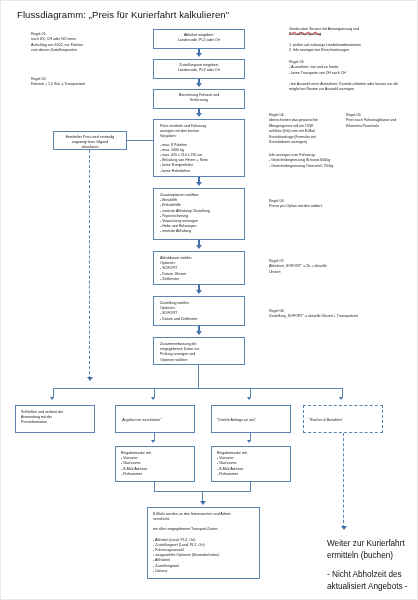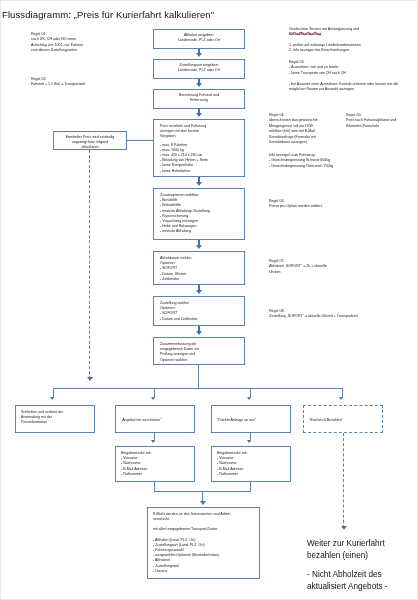--- a/index.html
+++ b/index.html
@@ -11,21 +11,21 @@
     overflow:hidden;
   }
   #page{
     position:relative;
     width:418px;height:600px;
     box-sizing:border-box;
     border:1px solid #e8e8e8;
     background:#fff;
   }
   .title{
-    position:absolute;left:1px;top:8px;
+    position:absolute;left:16px;top:8px;
     font-size:9.5px;letter-spacing:0.1px;color:#111;
     white-space:nowrap;
   }
   
   .box{
     position:absolute;
     box-sizing:border-box;
     border:1px solid #5b84b1;
     background:#ffffff;
     font-size:3.6px;
@@ -52,21 +52,21 @@
     text-decoration-style:wavy;
     text-decoration-thickness:0.5px;
   }
   
   .bigtext{
     position:absolute;
     font-size:8.2px;
     line-height:1.5;
     color:#111;
   }
-  .bigtext .ln{ display:block; white-space:nowrap; }
+  .bigtext .ln{ display:block; white-space:nowrap;margin-left:20px; }
   .bigtext .gap{ display:block;height:6px; }
   
   .vline{
     position:absolute;
     width:1px;
     background:#5b84b1;
   }
   .hline{
     position:absolute;
     height:1px;
@@ -261,21 +261,21 @@
     <span class="ln">- Zustellungsort (Land, PLZ, Ort)</span>
     <span class="ln">- Fahrzeugauswahl</span>
     <span class="ln">- ausgewählte Optionen (Besonderheiten)</span>
     <span class="ln">- Abholzeit</span>
     <span class="ln">- Zustellungszeit</span>
     <span class="ln">- Distanz</span>
   </div>
 
   <div class="bigtext" style="left:306px;top:537px;">
     <span class="ln">Weiter zur Kurierfahrt</span>
-    <span class="ln">bezahlen (einen)</span>
+    <span class="ln">ermitteln (buchen)</span>
     <span class="gap"></span>
     <span class="ln">- Nicht Abholzeit des</span>
     <span class="ln">aktualisiert Angebots -</span>
   </div>
 
   <div class="note" style="left:30px;top:31px;">
     <span class="hd">Regel 01:</span>
     <span class="ln">nach UK, CH oder NO einen</span>
     <span class="ln">Aufschlag von 100€, nur Fahrten</span>
     <span class="ln">zum diesen Zustellungsorten</span>

